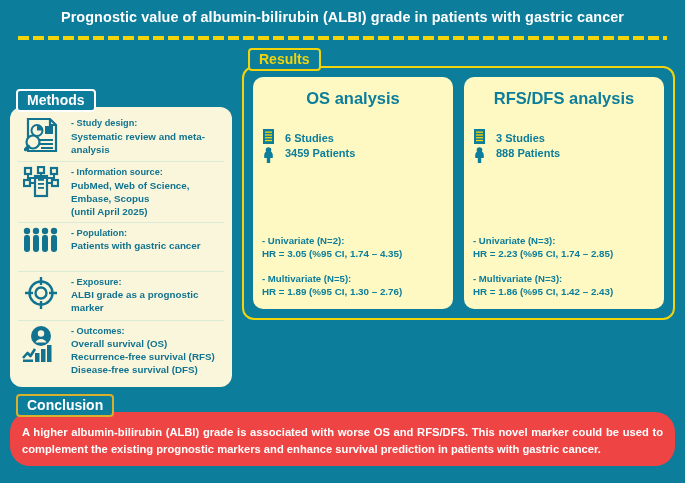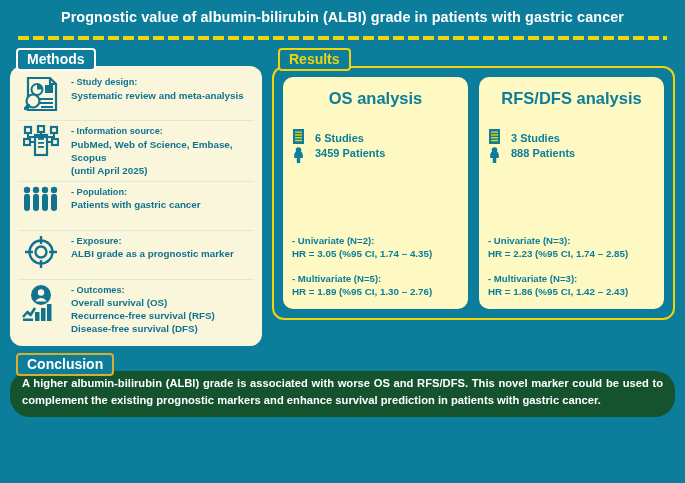--- a/index.html
+++ b/index.html
@@ -45,21 +45,21 @@
   .tab-results { color: #f2d40a; border: 2px solid #f2d40a; }
   .tab-conclusion { color: #ffffff; border: 2px solid #d9b02c; }
 
   
   .columns {
     display: flex;
     align-items: flex-start;
     padding: 8px 10px 0 10px;
     gap: 10px;
   }
-  .col-methods { width: 252px; }
+  .col-methods { width: 222px; margin-top: 41px; }
   .col-results { flex: 1; }
 
   .tab-row { padding-left: 6px; margin-bottom: -5px; }
 
   
   .methods-card {
     background: #faf6dc;
     border-radius: 12px;
     padding: 6px 8px 7px 8px;
     box-sizing: border-box;
@@ -138,23 +138,23 @@
   .stat-label {
     color: #0c7d9b; font-size: 9.6px; font-weight: bold; line-height: 13px;
   }
   .stat-value {
     color: #0c7d9b; font-size: 9.8px; font-weight: bold; line-height: 13px;
   }
 
   
   .conclusion-wrap { padding: 7px 10px 0 10px; }
   .conclusion-box {
-    background: #14532d;
+    background: #ef4444;
     border-radius: 20px;
-    padding: 4px 12px 9px 12px;
+    padding: 12px 12px 9px 12px;
     margin-top: -4px;
   }
   .conclusion-text {
     color: #ffffff;
     font-size: 11.2px;
     font-weight: bold;
     line-height: 16.5px;
     text-align: justify;
   }
   svg { display: block; }

